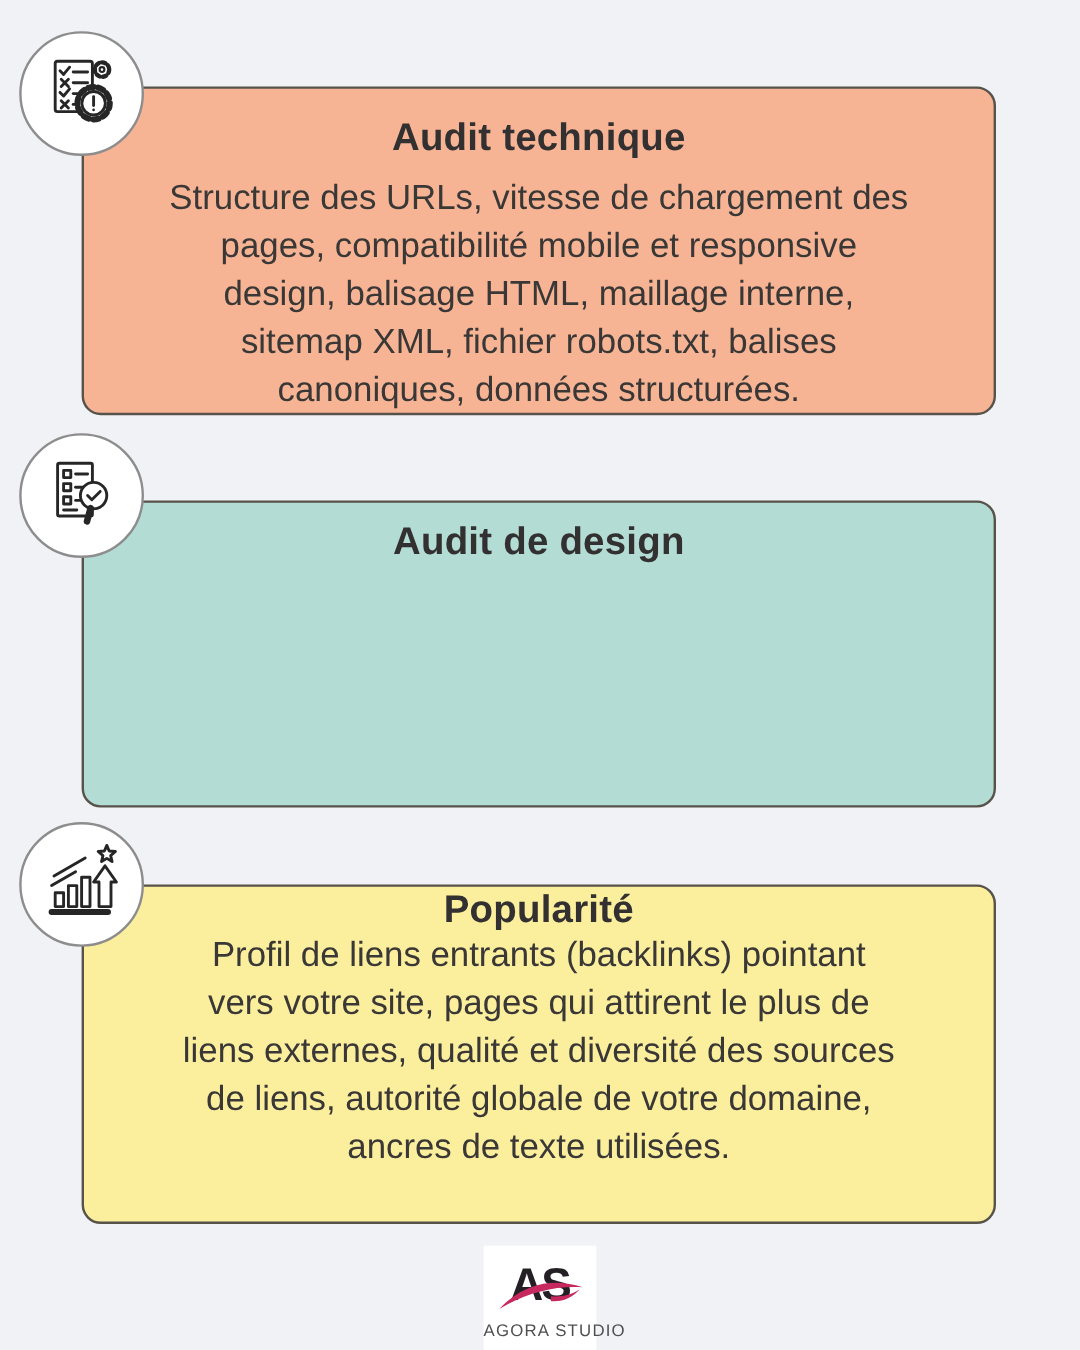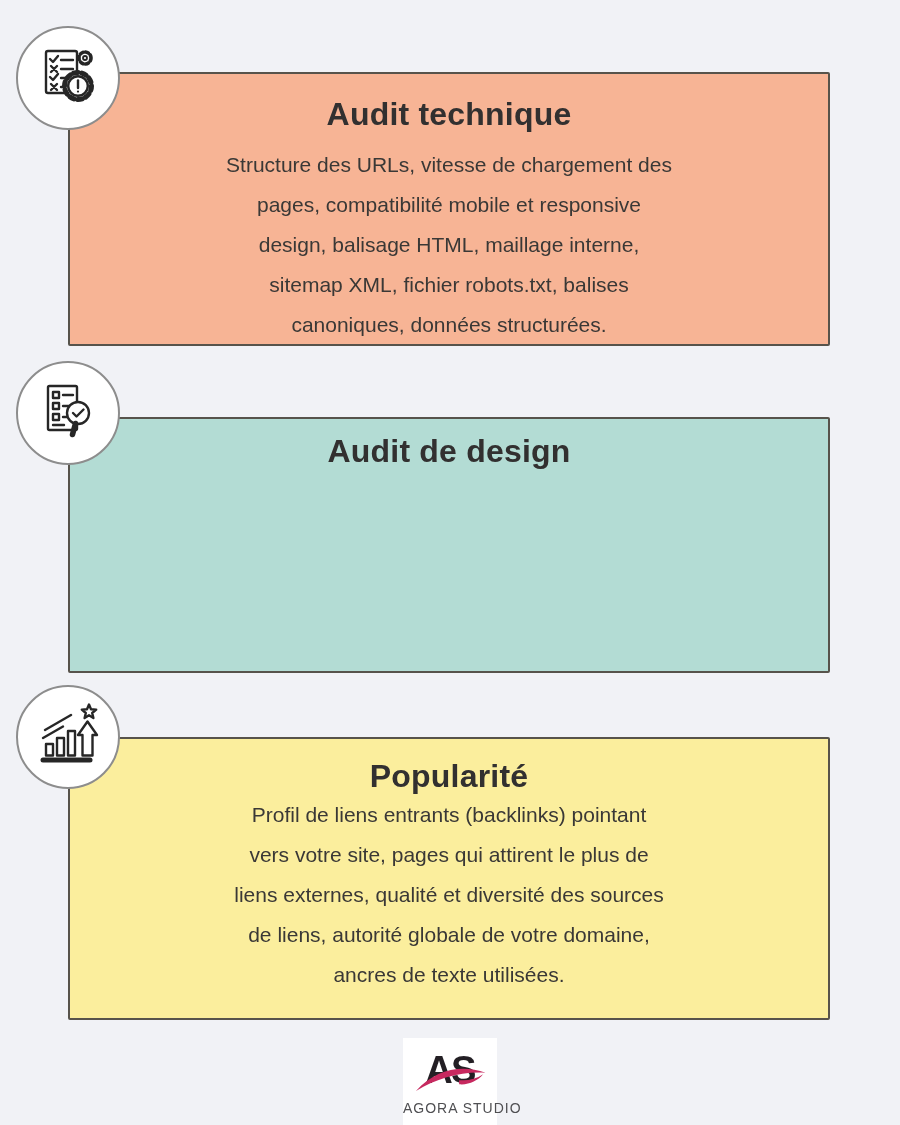--- a/index.html
+++ b/index.html
@@ -13,41 +13,41 @@
     background:#f1f2f6;
     overflow:hidden;
     margin:0 auto;
   }
   .card{
     position:absolute;
     left:68px;
     width:762px;
     box-sizing:border-box;
     border:2px solid #57534b;
-    border-radius:2px;
+    border-radius:16px;
     text-align:center;
     color:#3a3836;
   }
   .card-0{top:72px;height:274px;}
   .card-1{top:417px;height:256px;}
   .card-2{top:737px;height:283px;}
   .card-title{
     margin:0;
     font-size:32px;
     font-weight:700;
     color:#323030;
     letter-spacing:.2px;
   }
   .card-0 .card-title{padding-top:22px;}
   .card-1 .card-title{padding-top:14px;}
-  .card-2 .card-title{padding-top:19px;}
+  .card-2 .card-title{}
   .card-body{
     margin:0;
     padding:0 8px;
-    font-size:21px;
+    font-size:29px;
     line-height:40px;
     white-space:pre-line;
   }
   .card-0 .card-body{margin-top:12px;}
   .card-1 .card-body{margin-top:3px;}
   .card-2 .card-body{}
   .badge{
     position:absolute;
     left:16px;
     width:104px;height:104px;

